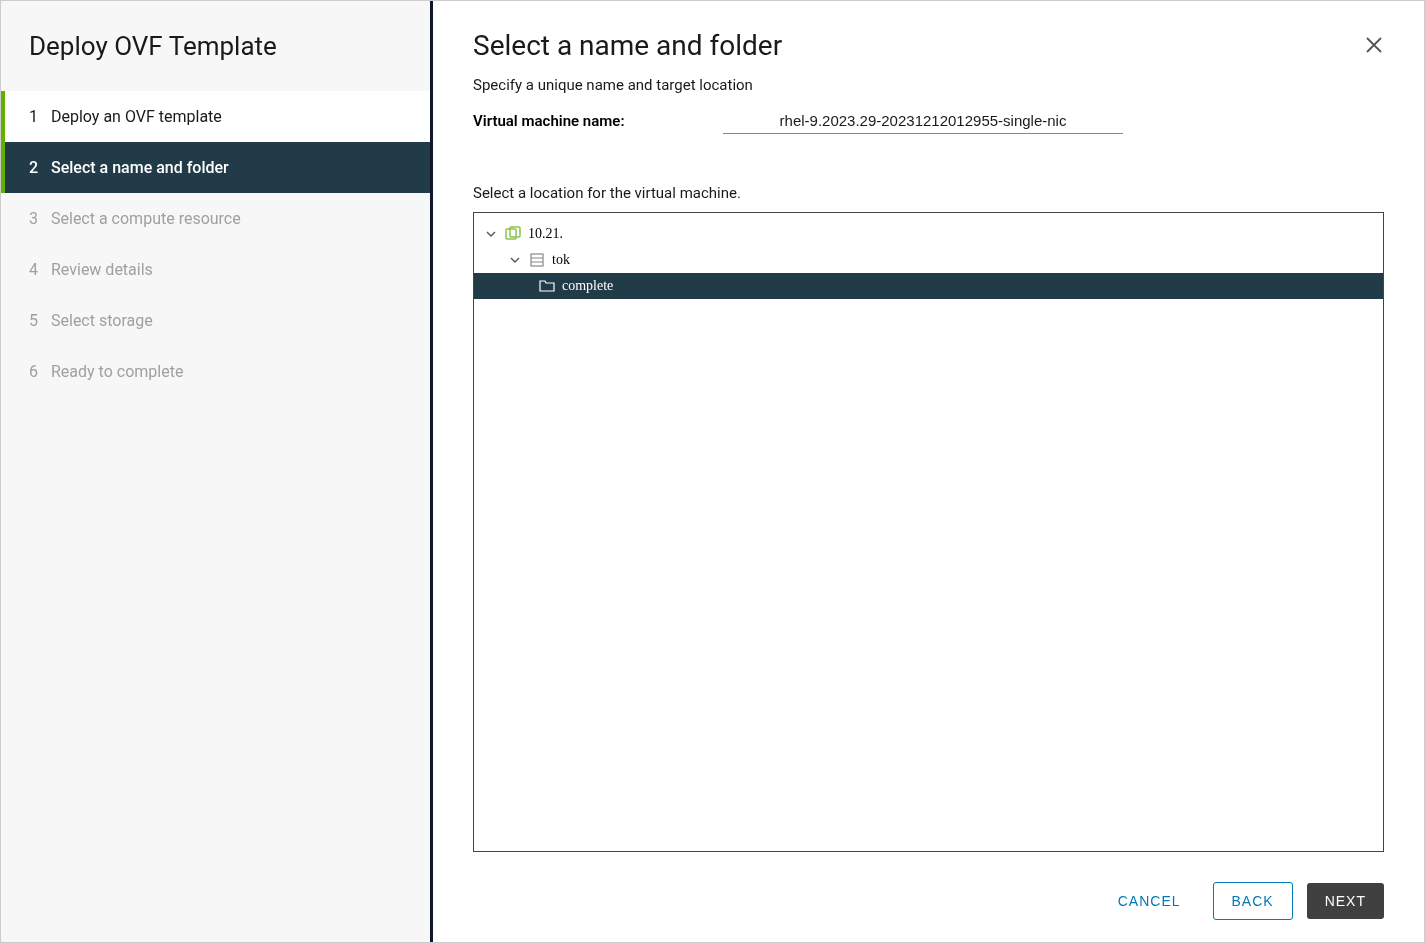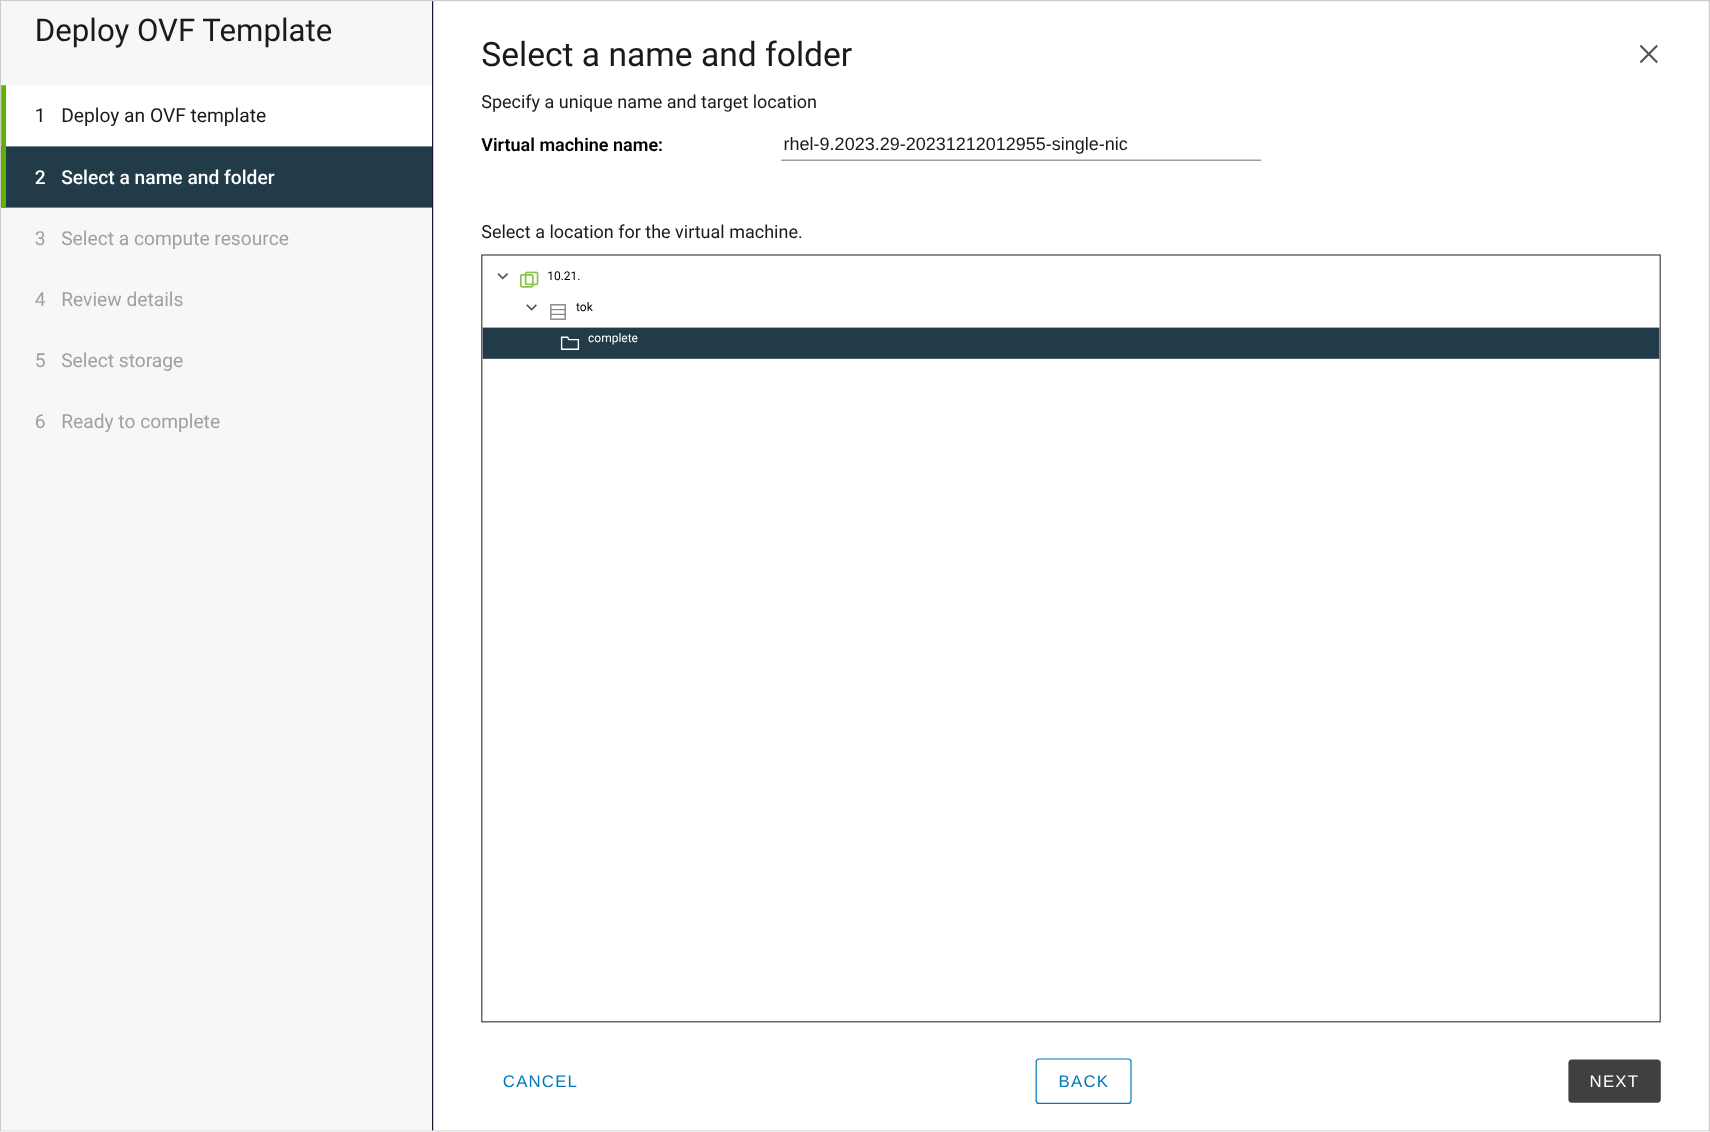--- a/index.html
+++ b/index.html
@@ -10,23 +10,24 @@
       height: 943px;
       overflow: hidden;
     }
     .dialog {
       display: flex;
       width: 100%;
       height: 100%;
       border: 1px solid #ccc;
     }
     .sidebar {
-      width: 360px;
+      width: 432px;
       background: #f7f7f7;
-      border-right: 1px solid #0f172a;
+      border-right: 3px solid #0f172a;
+      padding-top: 20px;
       flex-shrink: 0;
     }
     .sidebar-title {
       font-size: 26px;
       font-weight: 400;
       color: #1a1a1a;
       padding: 10px 28px 30px 28px;
     }
     .wizard-steps { list-style: none; }
     .wizard-step {
@@ -91,40 +92,42 @@
     }
     .text-input {
       font-size: 15px;
       border: none;
       border-bottom: 1px solid #888;
       padding: 4px 2px;
       width: 400px;
       outline: none;
       background: transparent;
       color: #1a1a1a;
+      text-align: center;
     }
     .location-label {
       font-size: 15px;
       color: #1a1a1a;
       margin-bottom: 10px;
     }
     .tree-container {
       border: 1px solid #444;
       flex: 1;
       overflow: auto;
       padding: 8px 0;
       min-height: 200px;
     }
     .tree-node {
       display: flex;
-      align-items: flex-start;
-      font-size: 10px;
+      align-items: center;
+      font-size: 14px;
       padding: 4px 10px;
       cursor: pointer;
       user-select: none;
+      font-family: Liberation Serif, serif;
     }
     .tree-node.selected {
       background: #223b49;
       color: #fff;
     }
     .tree-caret {
       width: 14px;
       display: inline-flex;
       align-items: center;
       justify-content: center;
@@ -136,21 +139,21 @@
       display: inline-flex;
       align-items: center;
       justify-content: center;
       margin-right: 6px;
     }
     .indent-0 { padding-left: 10px; }
     .indent-1 { padding-left: 34px; }
     .indent-2 { padding-left: 64px; }
     .footer {
       display: flex;
-      justify-content: space-between;
+      justify-content: flex-end;
       align-items: center;
       gap: 14px;
       padding-top: 30px;
     }
     .btn {
       font-size: 14px;
       letter-spacing: 1px;
       padding: 10px 18px;
       border-radius: 3px;
       cursor: pointer;

